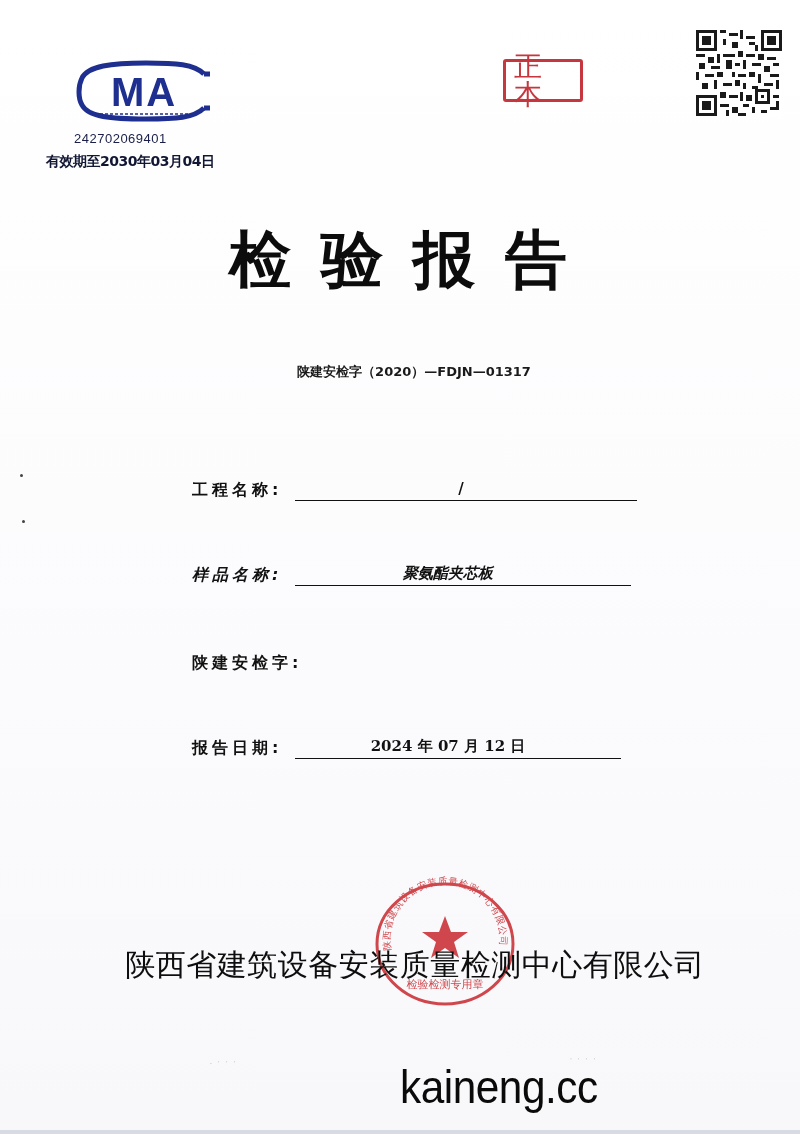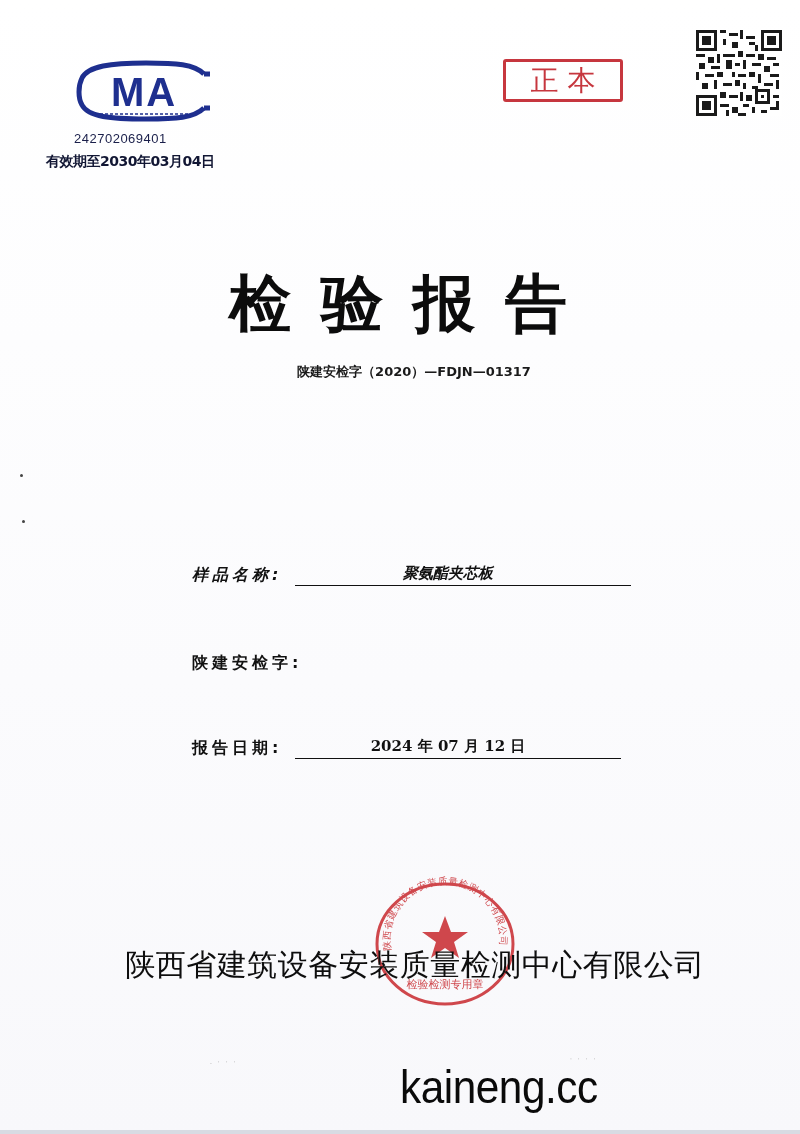--- a/index.html
+++ b/index.html
@@ -52,21 +52,21 @@
       font-weight: bold;
       color: #111633;
       letter-spacing: -0.5px;
       white-space: nowrap;
     }
     
     .original-stamp {
       position: absolute;
       left: 503px;
       top: 59px;
-      width: 120px;
+      width: 80px;
       height: 43px;
       border: 3px solid #c2262e;
       border-radius: 3px;
       box-sizing: border-box;
       display: flex;
       align-items: center;
       justify-content: space-around;
       color: #c2262e;
       font-family: "DejaVu Serif", "Liberation Serif", serif;
       font-size: 28px;
@@ -88,21 +88,20 @@
       left: 0;
       right: 0;
       top: 218px;
       text-align: center;
       font-family: "DejaVu Serif", "Liberation Serif", serif;
       font-size: 62px;
       font-weight: bold;
       letter-spacing: 30px;
       padding-left: 26px;
       color: #0c0c0c;
-      margin-top: 44px;
     }
     .report-number {
       position: absolute;
       left: 0;
       right: 0;
       top: 363px;
       text-align: center;
       padding-left: 28px;
       font-family: "DejaVu Sans", "Liberation Sans", sans-serif;
       font-size: 13px;
@@ -296,20 +295,26 @@
         <rect x="10" y="27" width="1" height="2"></rect>
         <rect x="22" y="27" width="2" height="1"></rect>
       <rect x="27" y="24" width="1" height="2"></rect>
         <rect x="14" y="28" width="3" height="1"></rect>
     </g>
   </svg>
 
   <div class="report-title">检验报告</div>
   <div class="report-number">陕建安检字（2020）—FDJN—01317</div>
 
+  <div class="field" style="top:475px;">
+    <span class="field-label">工程名称:</span>
+    <div class="field-line">
+      <span class="field-value" style="padding-right:10px;">/</span>
+    </div>
+  </div>
 
   <div class="field" style="top:560px;font-style:italic;">
     <span class="field-label">样品名称:</span>
     <div class="field-line" style="right:6px;">
       <span class="field-value" style="padding-right:30px;">聚氨酯夹芯板</span>
     </div>
   </div>
 
   <div class="field" style="top:648px;">
     <span class="field-label">陕建安检字:</span>

